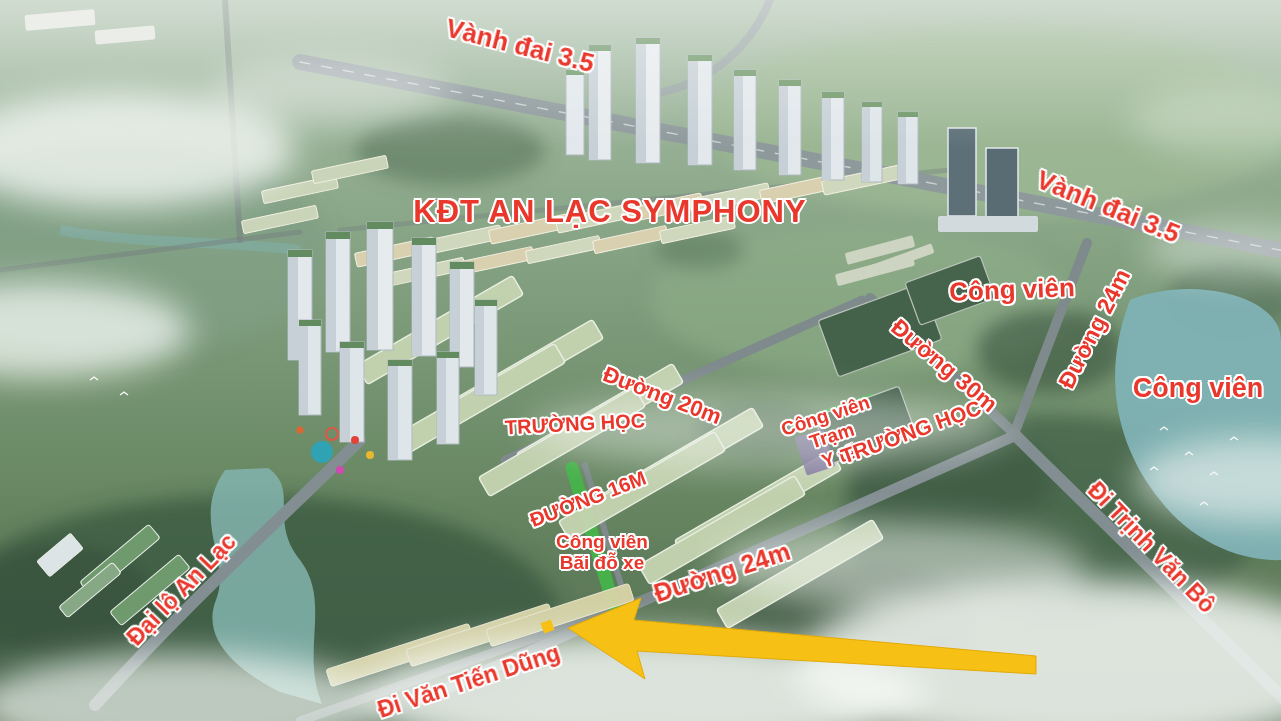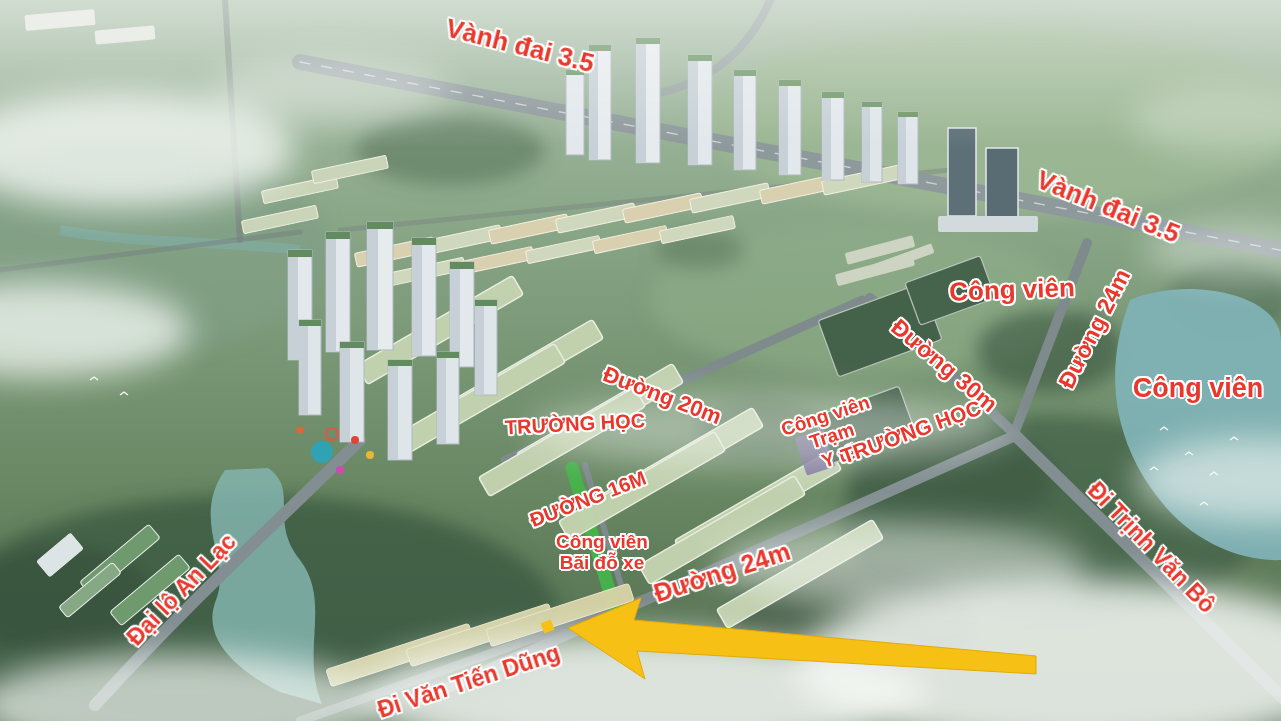--- a/index.html
+++ b/index.html
@@ -301,20 +301,21 @@
       <ellipse cx="1230" cy="120" rx="100" ry="35" opacity="0.3"></ellipse>
     </g>
 
     <g>
       <rect x="542" y="621" width="11" height="11" fill="#f6c114" transform="rotate(-20 547.5 626.5)"></rect>
       <polygon points="568,628 641,598 634,620 1036,656 1036,674 637,651 645,679" fill="#f6c114" stroke="#e2a907" stroke-width="1"></polygon>
     </g>
   </svg>
 
   <div class="lbl l0">Vành đai 3.5</div>
+  <div class="lbl l1">KĐT AN LẠC SYMPHONY</div>
   <div class="lbl l2">Vành đai 3.5</div>
   <div class="lbl l3">Công viên</div>
   <div class="lbl l4">Đường 24m</div>
   <div class="lbl l5">Công viên</div>
   <div class="lbl l6">Đường 30m</div>
   <div class="lbl l7">Đường 20m</div>
   <div class="lbl l8">TRƯỜNG HỌC</div>
 
   <div class="lbl l9">
     <div>Công viên</div>

